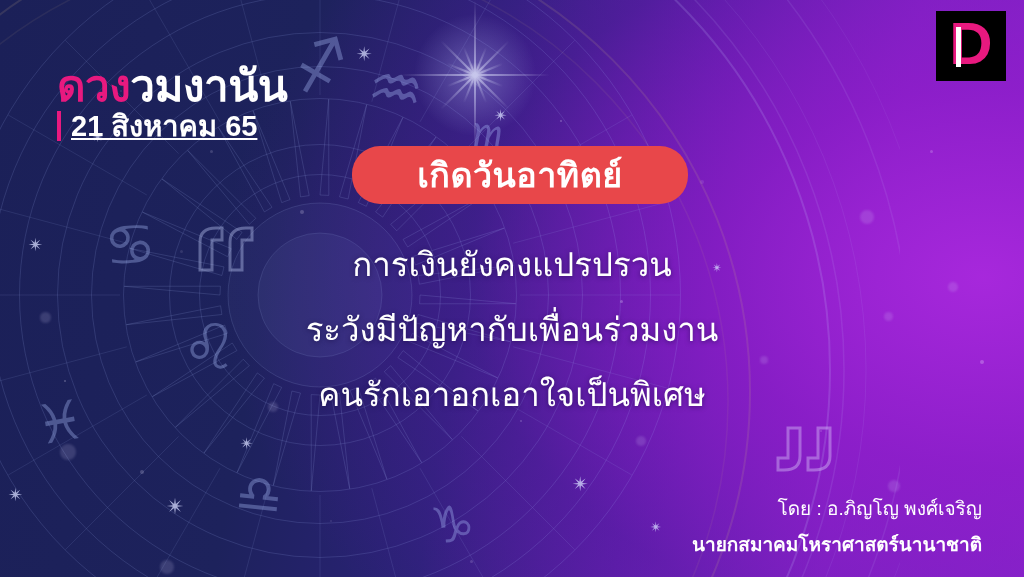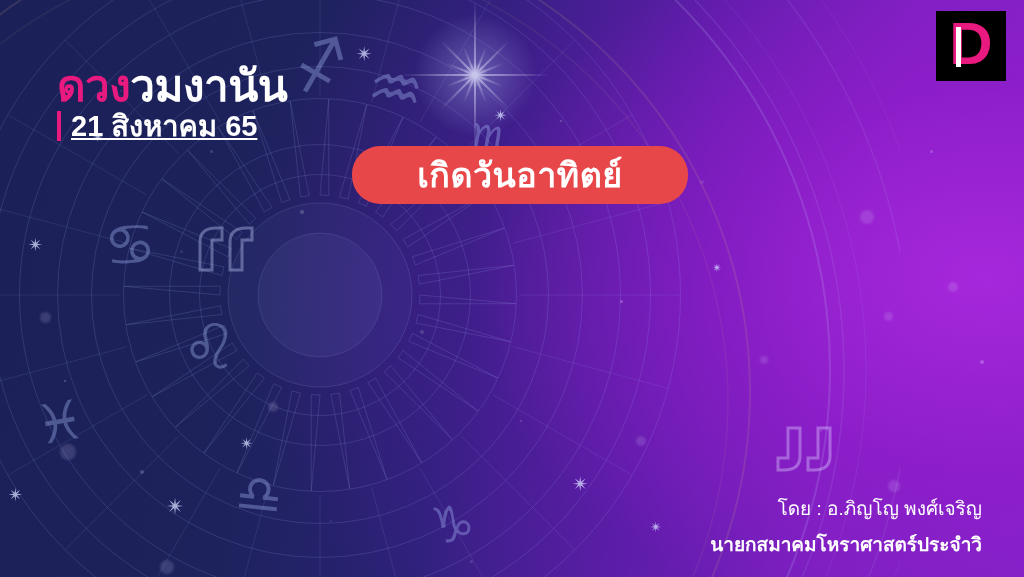--- a/index.html
+++ b/index.html
@@ -225,19 +225,24 @@
 
   <div id="dateline">
     <div class="bar"></div>
     <div class="txt">21 สิงหาคม 65</div>
   </div>
 
   <div id="badge">
     <div class="label">เกิดวันอาทิตย์</div>
   </div>
 
+  <div id="body-lines">
+    <div class="line">การเงินยังคงแปรปรวน</div>
+    <div class="line">ระวังมีปัญหากับเพื่อนร่วมงาน</div>
+    <div class="line">คนรักเอาอกเอาใจเป็นพิเศษ</div>
+  </div>
 
   <div id="credit">
     <div class="c1">โดย : อ.ภิญโญ พงศ์เจริญ</div>
-    <div class="c2">นายกสมาคมโหราศาสตร์ประจำวิ</div>
+    <div class="c2">นายกสมาคมโหราศาสตร์นานาชาติ</div>
   </div>
 
 </div>
 
 </body></html>

